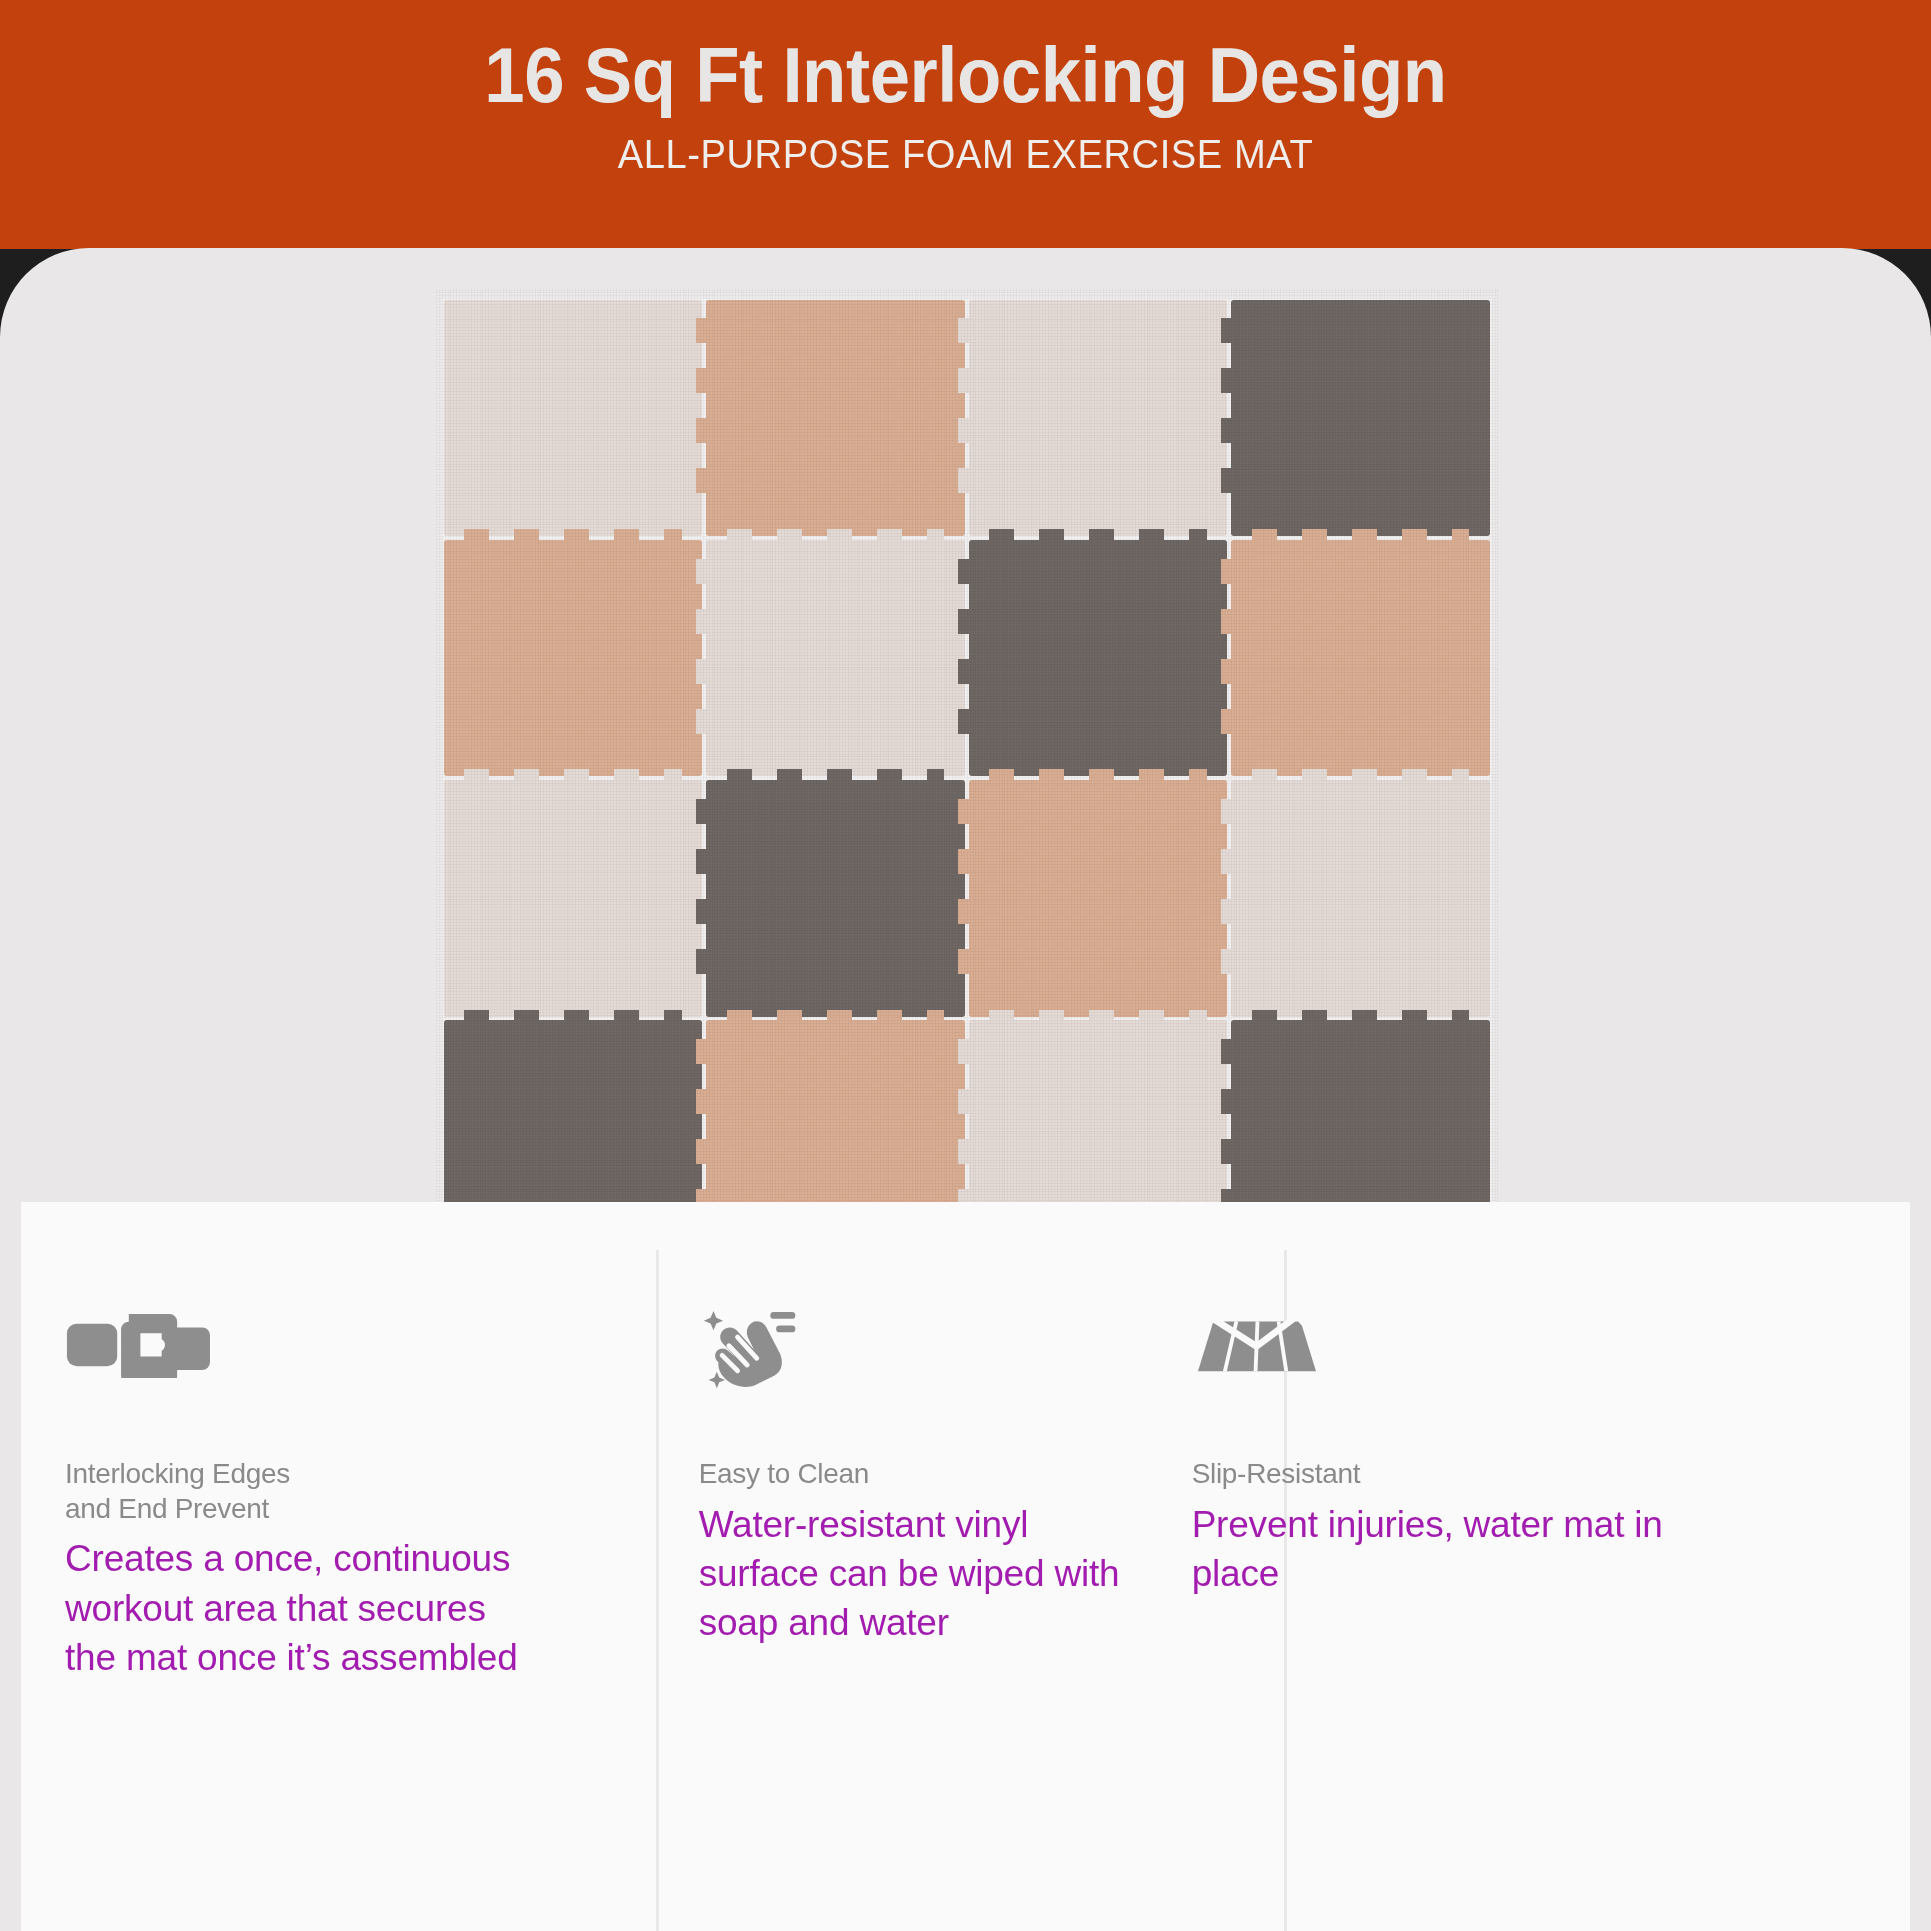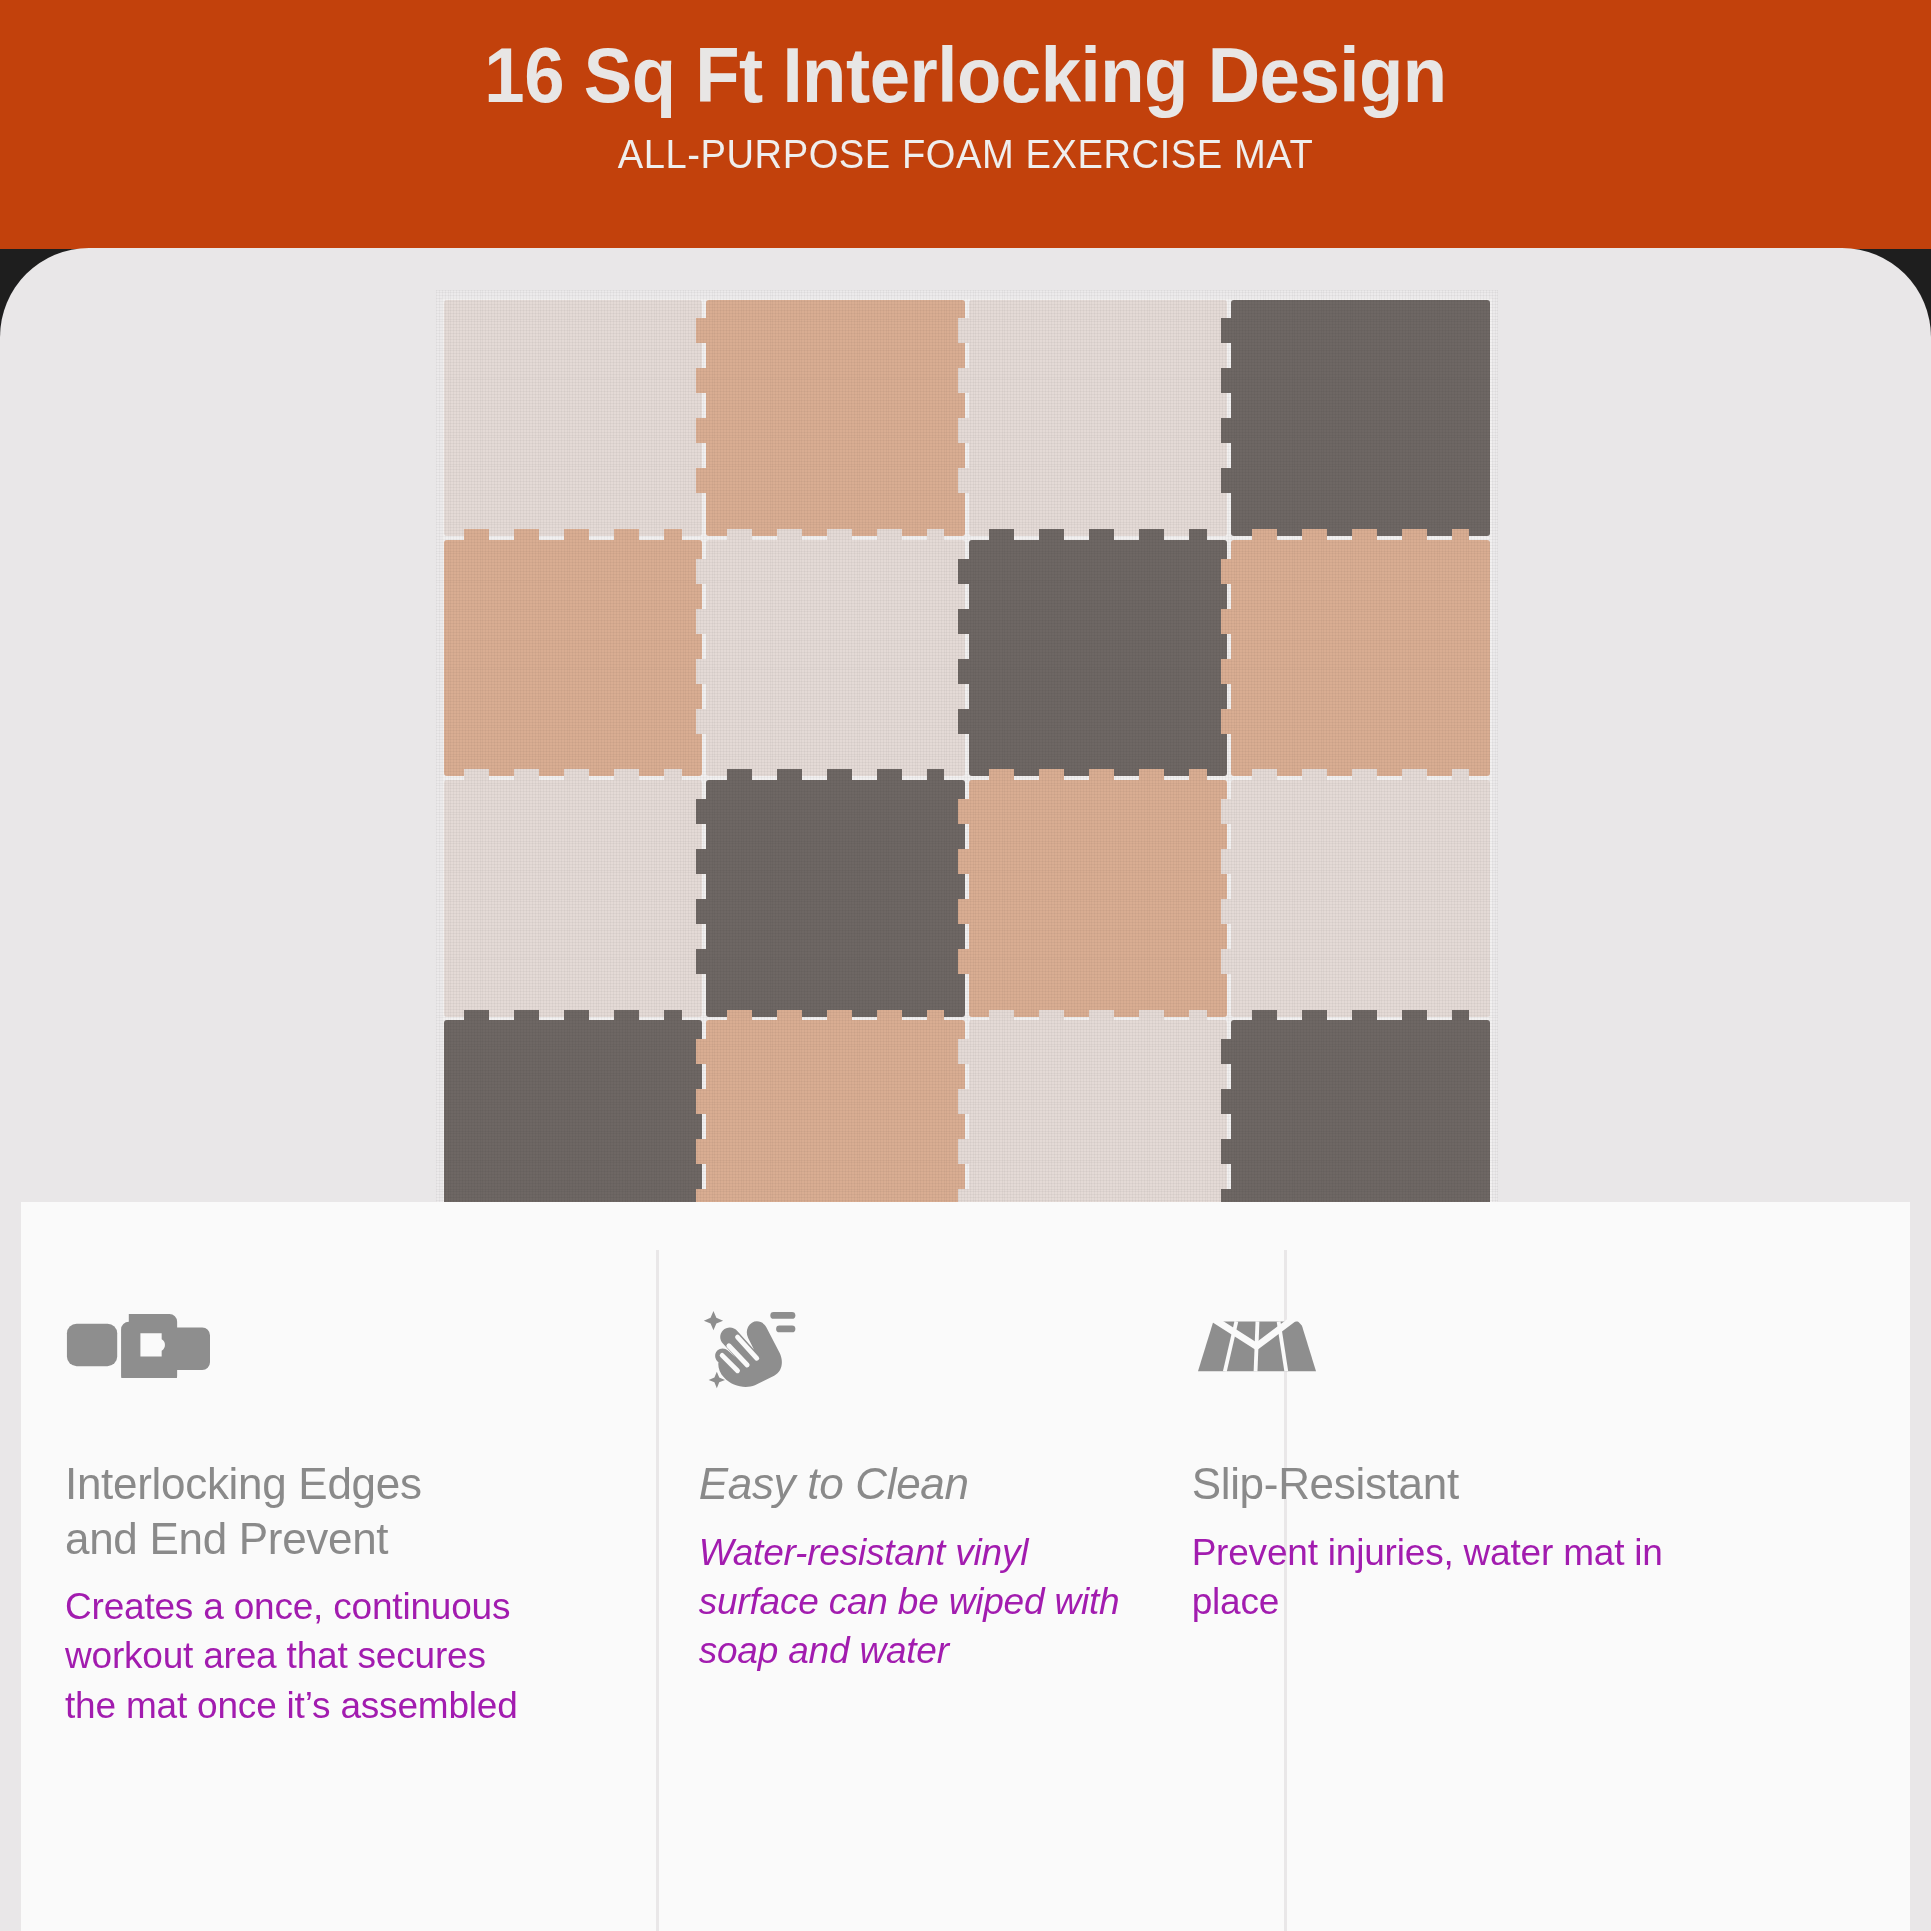--- a/index.html
+++ b/index.html
@@ -142,44 +142,44 @@
     height: 729px;
     background: #fafafa;
     display: flex;
   }
   .col {
     position: relative;
     height: 100%;
     padding: 106px 44px 0 44px;
   }
   #col-1 { width: 635px; }
-  #col-2 { width: 518px; font-style: italic; }
+  #col-2 { width: 518px; }
   #col-3 { width: 740px; padding-left: 20px; }
   .divider {
     position: absolute;
     top: 48px;
     width: 2.9px;
     height: 681px;
     background: #e9e7e8;
   }
   #div-1 { left: 635px; }
   #div-2 { left: 1263px; }
 
   .feat-icon {
     height: 89px;
     margin-bottom: 60px;
     display: block;
   }
   .feat-title {
-    font-size: 44px;
+    font-size: 28px;
     font-weight: 400;
     color: #8a8a8a;
     line-height: 1.24;
     letter-spacing: -0.3px;
-    margin-bottom: 16px;
+    margin-bottom: 8px;
   }
   .feat-body {
     font-size: 37px;
     font-weight: 400;
     color: #a21caf;
     line-height: 1.33;
     letter-spacing: -0.2px;
     max-width: 454px;
   }
   #col-2 .feat-body, #col-3 .feat-body { max-width: 502px; }

